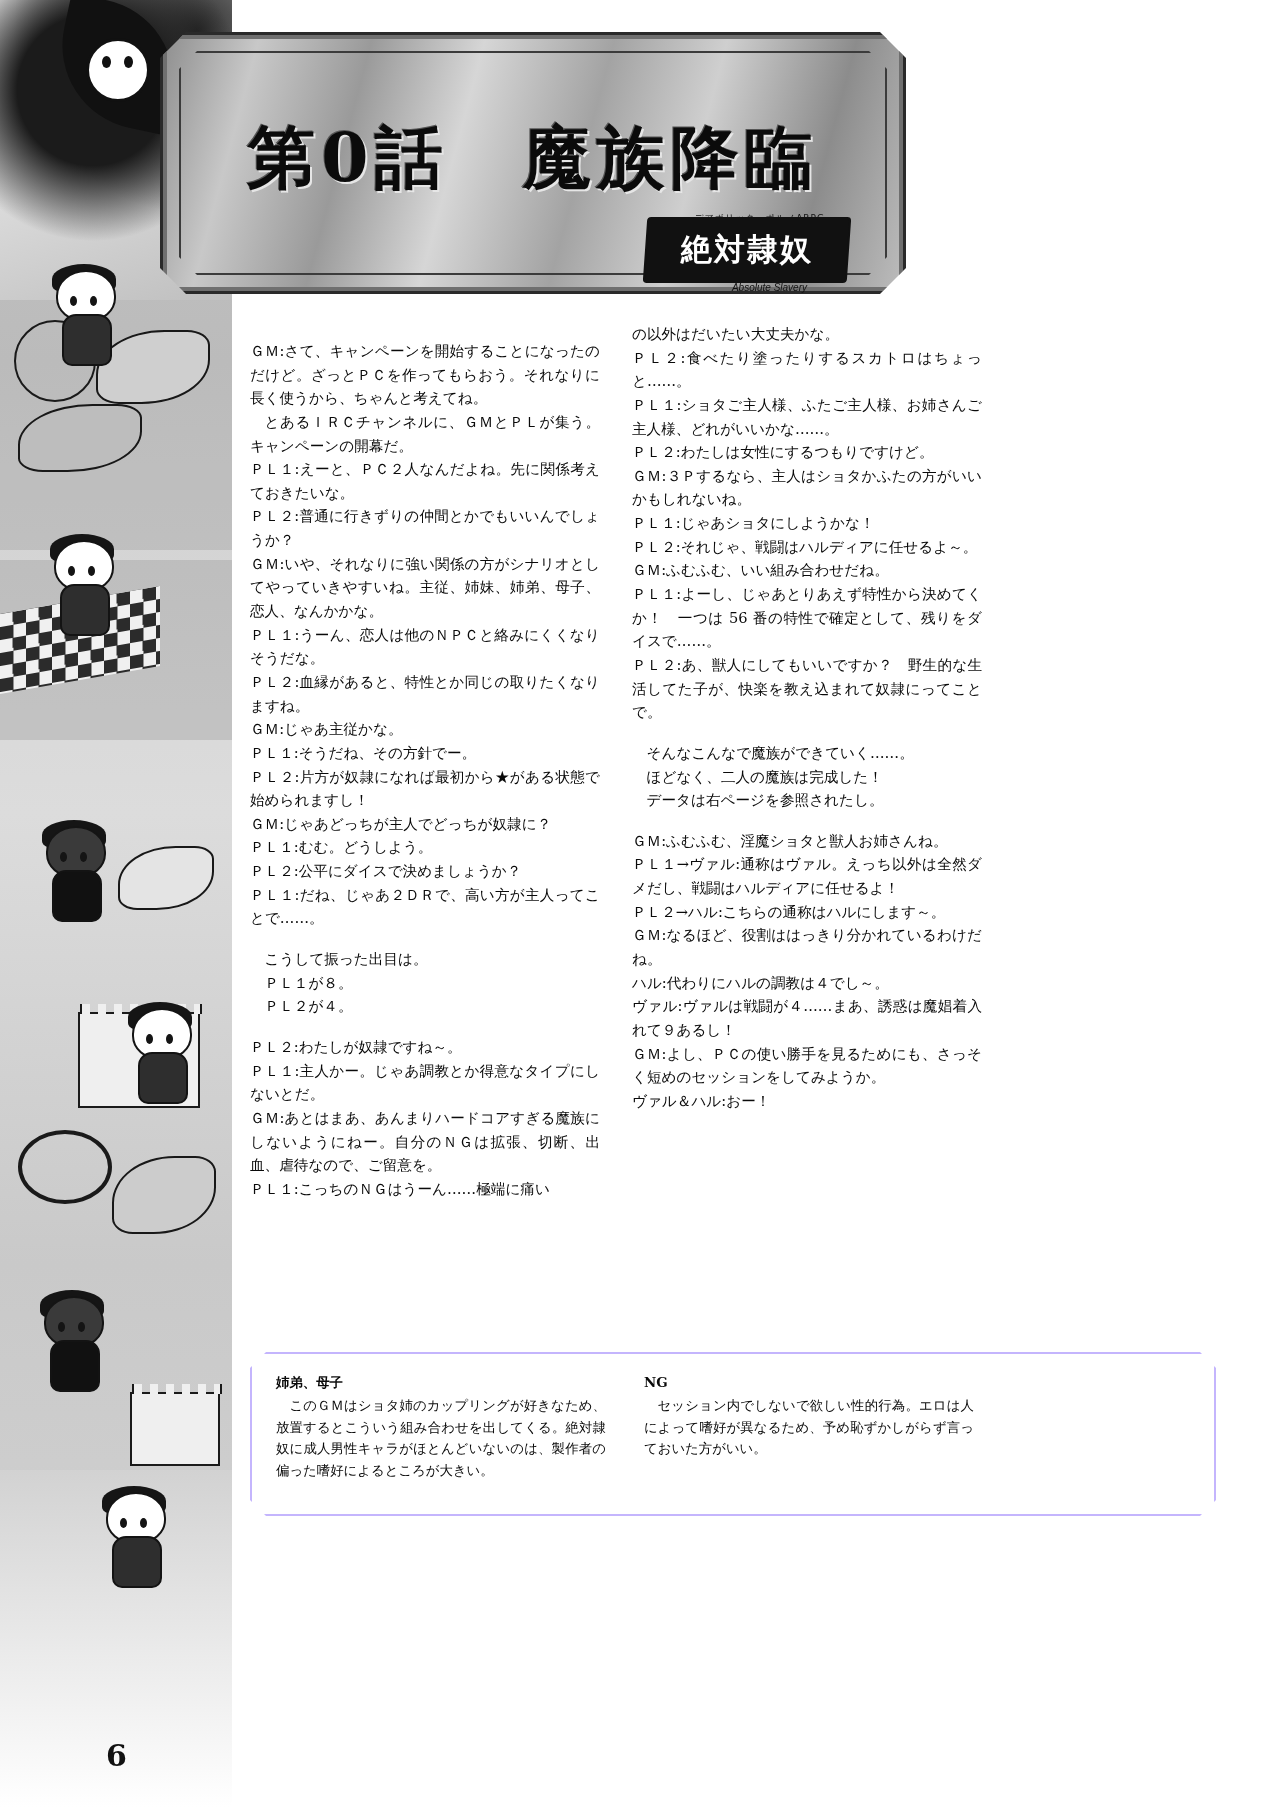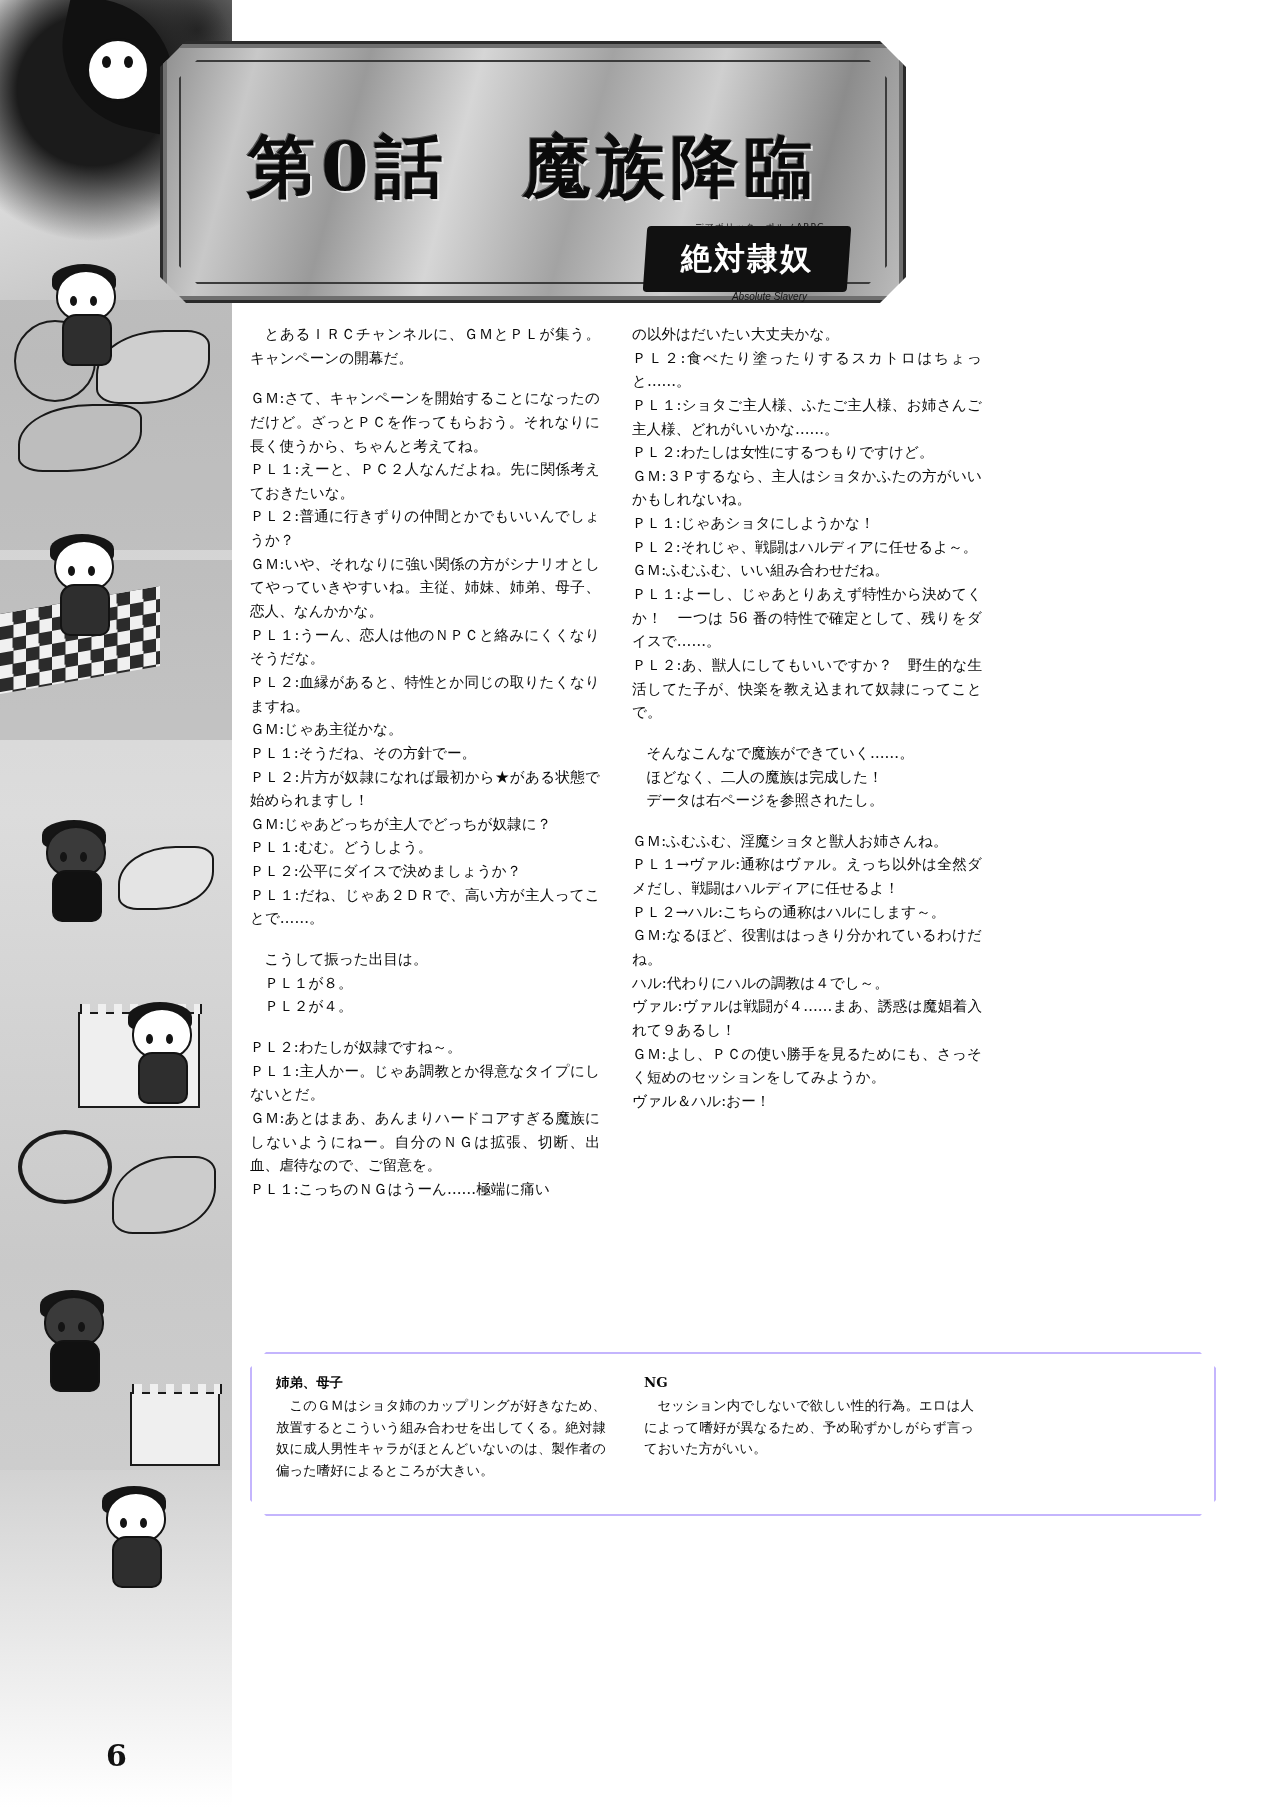--- a/index.html
+++ b/index.html
@@ -75,21 +75,21 @@
 
   .page-number{
     position:absolute;left:106px;bottom:34px;
     font-family:"DejaVu Serif","Liberation Serif",serif;
     font-size:30px;font-weight:bold;color:#111;
     letter-spacing:1px;
   }
 
   
   .title-plate{
-    position:absolute;left:160px;top:41px;width:740px;height:256px;
+    position:absolute;left:160px;top:32px;width:740px;height:256px;
     background:
       linear-gradient(105deg,#8e8e8e 0%,#c8c8c8 12%,#9a9a9a 26%,#d6d6d6 40%,#a3a3a3 56%,#cfcfcf 70%,#8c8c8c 86%,#bdbdbd 100%);
     border:3px solid #2a2a2a;
     box-shadow:0 0 0 4px #6f6f6f inset, 0 4px 10px rgba(0,0,0,.45);
     clip-path:polygon(0 26px,26px 0,calc(100% - 26px) 0,100% 26px,100% calc(100% - 26px),calc(100% - 26px) 100%,26px 100%,0 calc(100% - 26px));
   }
   .title-plate .inner-line{
     position:absolute;left:16px;top:16px;right:16px;bottom:16px;
     border:2px solid #3b3b3b;
     clip-path:polygon(0 18px,18px 0,calc(100% - 18px) 0,100% 18px,100% calc(100% - 18px),calc(100% - 18px) 100%,18px 100%,0 calc(100% - 18px));
@@ -236,22 +236,22 @@
   <div class="chapter-text">第0話　魔族降臨</div>
   <div class="logo-kana">デアボリック・ポルノARPG</div>
   <div class="logo-box">
     <span class="logo-main">絶対隷奴</span>
   </div>
   <div class="logo-sub">Absolute Slavery</div>
 </div>
 
 <div class="body-wrap">
   <div class="col left" id="col-left">
+      <p class="p gap">ＧＭ:さて、キャンペーンを開始することになったのだけど。ざっとＰＣを作ってもらおう。それなりに長く使うから、ちゃんと考えてね。</p>
       <p class="p indent">とあるＩＲＣチャンネルに、ＧＭとＰＬが集う。キャンペーンの開幕だ。</p>
-      <p class="p gap">ＧＭ:さて、キャンペーンを開始することになったのだけど。ざっとＰＣを作ってもらおう。それなりに長く使うから、ちゃんと考えてね。</p>
       <p class="p">ＰＬ１:えーと、ＰＣ２人なんだよね。先に関係考えておきたいな。</p>
       <p class="p">ＰＬ２:普通に行きずりの仲間とかでもいいんでしょうか？</p>
       <p class="p">ＧＭ:いや、それなりに強い関係の方がシナリオとしてやっていきやすいね。主従、姉妹、姉弟、母子、恋人、なんかかな。</p>
       <p class="p">ＰＬ１:うーん、恋人は他のＮＰＣと絡みにくくなりそうだな。</p>
       <p class="p">ＰＬ２:血縁があると、特性とか同じの取りたくなりますね。</p>
       <p class="p">ＧＭ:じゃあ主従かな。</p>
       <p class="p">ＰＬ１:そうだね、その方針でー。</p>
       <p class="p">ＰＬ２:片方が奴隷になれば最初から★がある状態で始められますし！</p>
       <p class="p">ＧＭ:じゃあどっちが主人でどっちが奴隷に？</p>
       <p class="p">ＰＬ１:むむ。どうしよう。</p>

